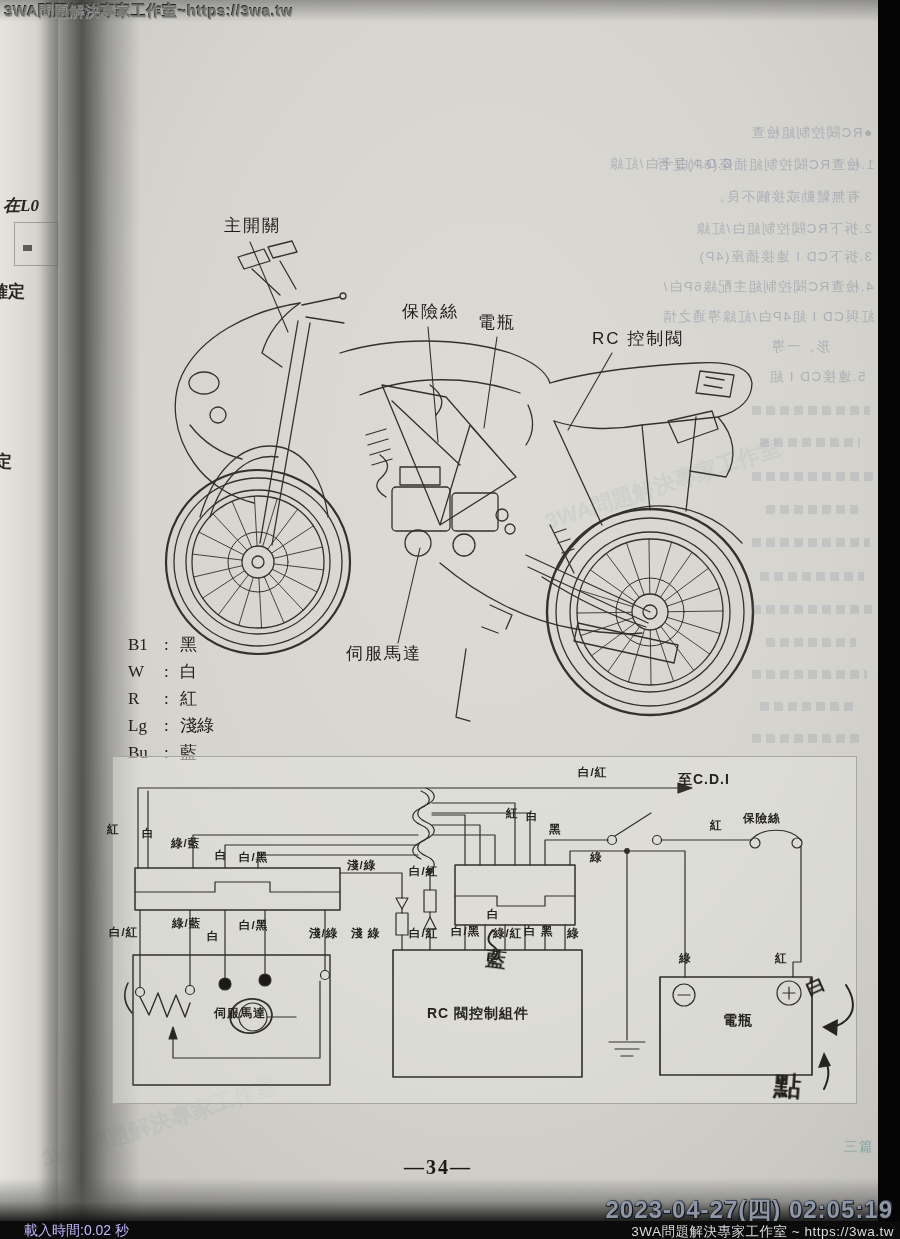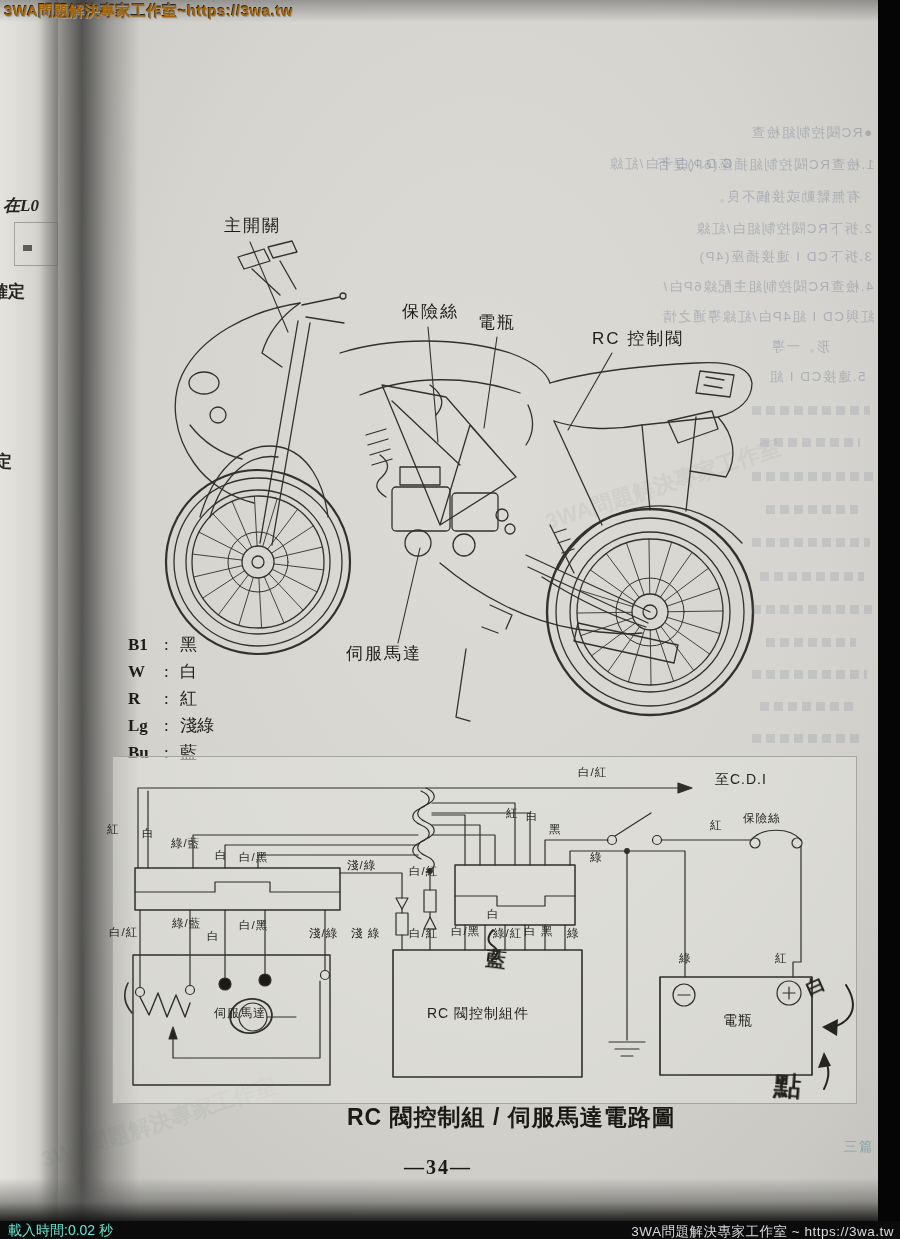--- a/index.html
+++ b/index.html
@@ -11,59 +11,59 @@
   #prev-page-edge{position:absolute;left:0;top:0;width:58px;height:1221px;
     background:linear-gradient(90deg,#e4e3de 0%,#d6d5d0 60%,#a9a8a3 100%);}
   #gutter-shadow{position:absolute;left:40px;top:0;width:100px;height:1221px;
     background:linear-gradient(90deg,rgba(0,0,0,0) 0%,rgba(10,10,10,.62) 42%,rgba(20,20,20,.28) 68%,rgba(0,0,0,0) 100%);}
   #top-shade{position:absolute;left:0;top:0;width:900px;height:22px;
     background:linear-gradient(180deg,rgba(30,30,30,.35),rgba(0,0,0,0));}
   #bottom-shade{position:absolute;left:0;top:1178px;width:900px;height:43px;
     background:linear-gradient(180deg,rgba(185,184,179,0) 0%,rgba(90,90,88,.55) 55%,rgba(18,18,18,.92) 100%);}
   #right-strip{position:absolute;left:878px;top:0;width:22px;height:1239px;background:#050505;}
   
-  #wm-topleft{position:absolute;left:4px;top:2px;font-size:15px;font-weight:bold;color:#a16207;
+  #wm-topleft{position:absolute;left:4px;top:2px;font-size:15px;font-weight:bold;color:#737373;
     letter-spacing:.5px;text-shadow:.7px .7px 0 #9a9a96,-.6px -.6px 0 #242424;white-space:nowrap;}
   .ghostwm{position:absolute;font-size:22px;font-weight:bold;color:rgba(90,95,110,.07);
     white-space:nowrap;transform:rotate(-18deg);}
   
   #page-title{position:absolute;left:296px;top:110px;font-size:27px;font-weight:800;
     color:#161512;letter-spacing:1px;white-space:nowrap;}
   #caption{position:absolute;left:347px;top:1102px;font-size:23px;font-weight:800;
     color:#1b1a17;letter-spacing:1px;white-space:nowrap;}
   #page-number{position:absolute;left:404px;top:1156px;font-size:20px;font-weight:bold;
     font-family:"Liberation Serif","DejaVu Serif",serif;color:#1b1a17;letter-spacing:2px;}
   .callout{position:absolute;font-size:17px;color:#1d1c1a;letter-spacing:2px;white-space:nowrap;}
   .margin-note{position:absolute;font-weight:bold;color:#26251f;
     font-family:"Liberation Serif","DejaVu Serif",serif;white-space:nowrap;}
   #margin-box{position:absolute;left:14px;top:222px;width:42px;height:42px;
     border:1px solid rgba(110,110,105,.55);}
   #margin-box i{position:absolute;left:8px;top:22px;width:9px;height:6px;background:rgba(60,60,58,.8);}
   
   #legend{position:absolute;left:128px;top:633px;color:#1d1c18;
     font-family:"Liberation Serif","DejaVu Serif",serif;}
   .lg-row{height:27px;font-size:17px;white-space:nowrap;}
-  .lg-code{display:inline-block;width:36px;font-weight:bold;}
+  .lg-code{display:inline-block;width:36px;font-weight:normal;}
   .lg-colon{display:inline-block;width:16px;}
   
-  .wl{position:absolute;font-size:11.5px;color:#24231f;white-space:nowrap;letter-spacing:1px;}
+  .wl{position:absolute;font-size:11.5px;color:#24231f;white-space:nowrap;letter-spacing:1px;font-weight:bold;}
   .hand{position:absolute;font-weight:bold;color:#22201b;white-space:nowrap;
     filter:blur(.2px);}
   
   #circuit-panel{position:absolute;left:112px;top:756px;width:743px;height:346px;
     border:1px solid #a6a59f;background:rgba(228,227,221,.5);}
   
   .bleed{position:absolute;transform:scaleX(-1);color:rgba(100,110,138,.36);
     font-size:13.5px;letter-spacing:1.5px;white-space:nowrap;filter:blur(.45px);}
   .bleed.teal{color:rgba(55,125,135,.45);transform:none;font-size:14px;}
   .bleedbar{position:absolute;height:9px;filter:blur(.7px);
     background:repeating-linear-gradient(90deg,rgba(105,115,140,.17) 0 9px,rgba(0,0,0,0) 9px 14px);}
   
   #status-bar{position:absolute;left:0;top:1221px;width:900px;height:18px;background:#0b0b0b;}
-  #load-time{position:absolute;left:8px;top:1222px;font-size:14px;color:#5eead4;white-space:nowrap;}
+  #load-time{position:absolute;left:24px;top:1222px;font-size:14px;color:#c4b5fd;white-space:nowrap;}
   #site-watermark{position:absolute;right:6px;top:1223px;font-size:13.5px;color:#d8dade;
     letter-spacing:.5px;white-space:nowrap;}
   #timestamp{position:absolute;right:7px;top:1194px;font-size:24px;font-weight:800;
     color:#8f97a6;letter-spacing:1px;white-space:nowrap;
     text-shadow:1.2px 1.2px 0 #14161b,-1px 1px 0 #1a1d24,1px -1px 0 #454c59,0 0 3px rgba(0,0,0,.45);}
   svg{position:absolute;pointer-events:none;}
   svg path, svg line, svg circle, svg rect, svg ellipse, svg polyline{vector-effect:non-scaling-stroke;}
 </style>
 </head>
 <body>
@@ -71,21 +71,20 @@
 <div id="screen">
 
   <div id="page-scan"></div>
   <div id="prev-page-edge"></div>
   <div id="gutter-shadow"></div>
   <div id="top-shade"></div>
 
   <div class="ghostwm" style="left:36px;top:1108px">3WA問題解決專家工作室</div>
   <div class="ghostwm" style="left:540px;top:470px">3WA問題解決專家工作室</div>
 
-  <div id="caption">RC 閥控制組 / 伺服馬達電路圖</div>
   <div id="page-number">—34—</div>
 
   <div id="margin-box">
       <i></i>
     </div>
   <div id="margin-layer">
       <div class="margin-note" style="left: 3px; top: 194px; font-size: 17px; font-style: italic;">在L0</div>
       <div class="margin-note" style="left: -9px; top: 280px; font-size: 17px;">確定</div>
       <div class="margin-note" style="left: -5px; top: 450px; font-size: 17px;">定</div>
     </div>
@@ -291,21 +290,21 @@
     <g stroke="#26241f" stroke-width="2">
       <path d="M393,175 q-9,10 0,16 q9,6 -1,14"></path>
       <path d="M746,230 C757,247 757,266 730,273"></path>
       <polygon points="738,264 737,281 722,272" fill="#26241f" stroke="none"></polygon>
       <path d="M724,334 C730,322 729,312 725,305"></path>
       <polygon points="718,313 731,311 724,297" fill="#26241f" stroke="none"></polygon>
     </g>
   </svg>
   <div id="labels-layer">
       <div class="wl" style="left: 578px; top: 765px; font-size: 11.5px;">白/紅</div>
-      <div class="wl" style="left: 715px; top: 771px; font-size: 14px;">至C.D.I</div>
+      <div class="wl" style="left: 678px; top: 771px; font-size: 14px;">至C.D.I</div>
       <div class="wl" style="left: 506px; top: 806px; font-size: 11.5px;">紅</div>
       <div class="wl" style="left: 526px; top: 809px; font-size: 11.5px;">白</div>
       <div class="wl" style="left: 549px; top: 822px; font-size: 11.5px;">黑</div>
       <div class="wl" style="left: 710px; top: 818px; font-size: 11.5px;">紅</div>
       <div class="wl" style="left: 743px; top: 811px; font-size: 11.5px;">保險絲</div>
       <div class="wl" style="left: 590px; top: 850px; font-size: 11.5px;">綠</div>
       <div class="wl" style="left: 107px; top: 822px; font-size: 11.5px;">紅</div>
       <div class="wl" style="left: 142px; top: 826px; font-size: 11.5px;">白</div>
       <div class="wl" style="left: 171px; top: 836px; font-size: 11.5px;">綠/藍</div>
       <div class="wl" style="left: 215px; top: 848px; font-size: 11.5px;">白</div>
@@ -358,16 +357,17 @@
       <div class="bleedbar" style="left: 752px; top: 605px; width: 120px;"></div>
       <div class="bleedbar" style="left: 766px; top: 638px; width: 90px;"></div>
       <div class="bleedbar" style="left: 752px; top: 670px; width: 115px;"></div>
       <div class="bleedbar" style="left: 760px; top: 702px; width: 98px;"></div>
       <div class="bleedbar" style="left: 752px; top: 734px; width: 110px;"></div>
     </div>
 
   <div id="bottom-shade"></div>
   <div id="right-strip"></div>
   <div id="wm-topleft">3WA問題解決專家工作室~https://3wa.tw</div>
+  <div id="timestamp">2023-04-27(四) 02:05:19</div>
   <div id="status-bar"></div>
   <div id="load-time">載入時間:0.02 秒</div>
   <div id="site-watermark">3WA問題解決專家工作室 ~ https://3wa.tw</div>
 </div>
 
 </body></html>

